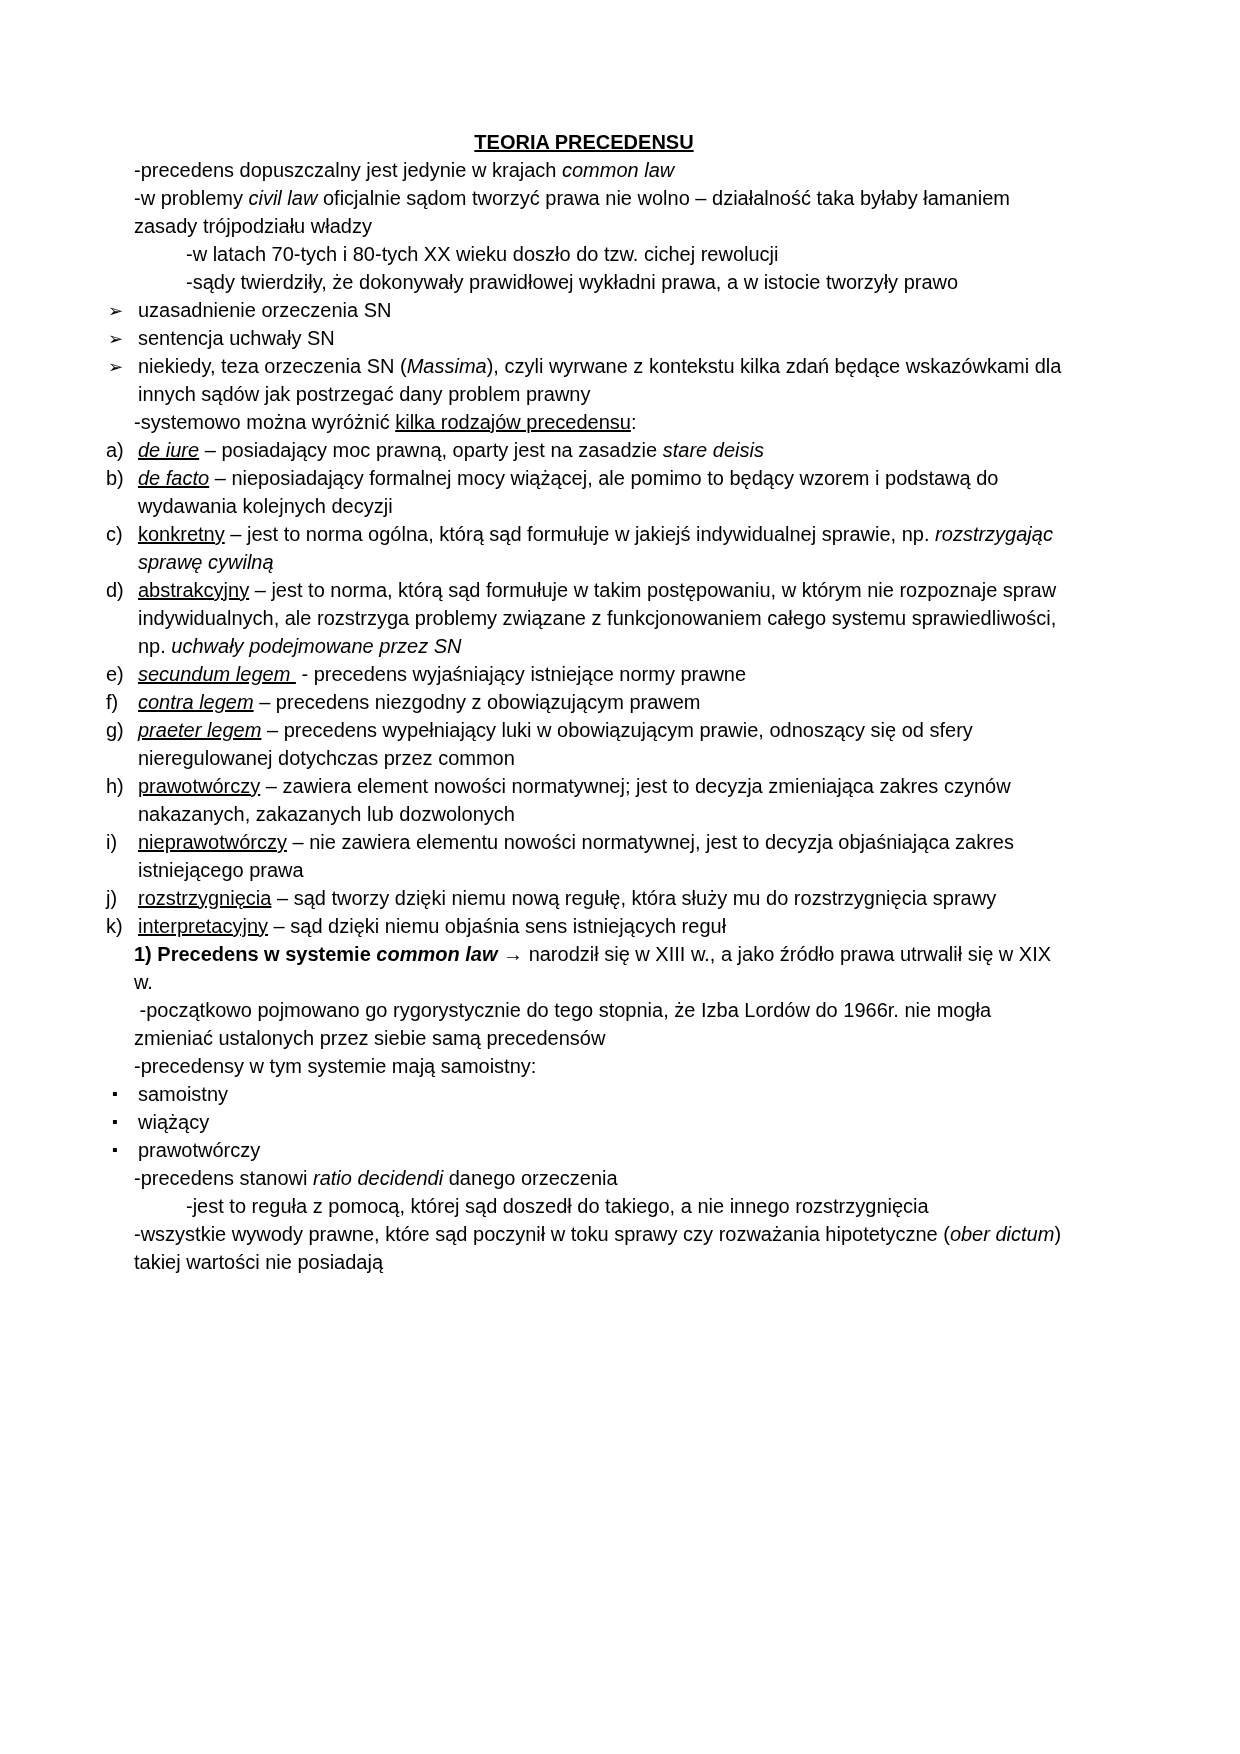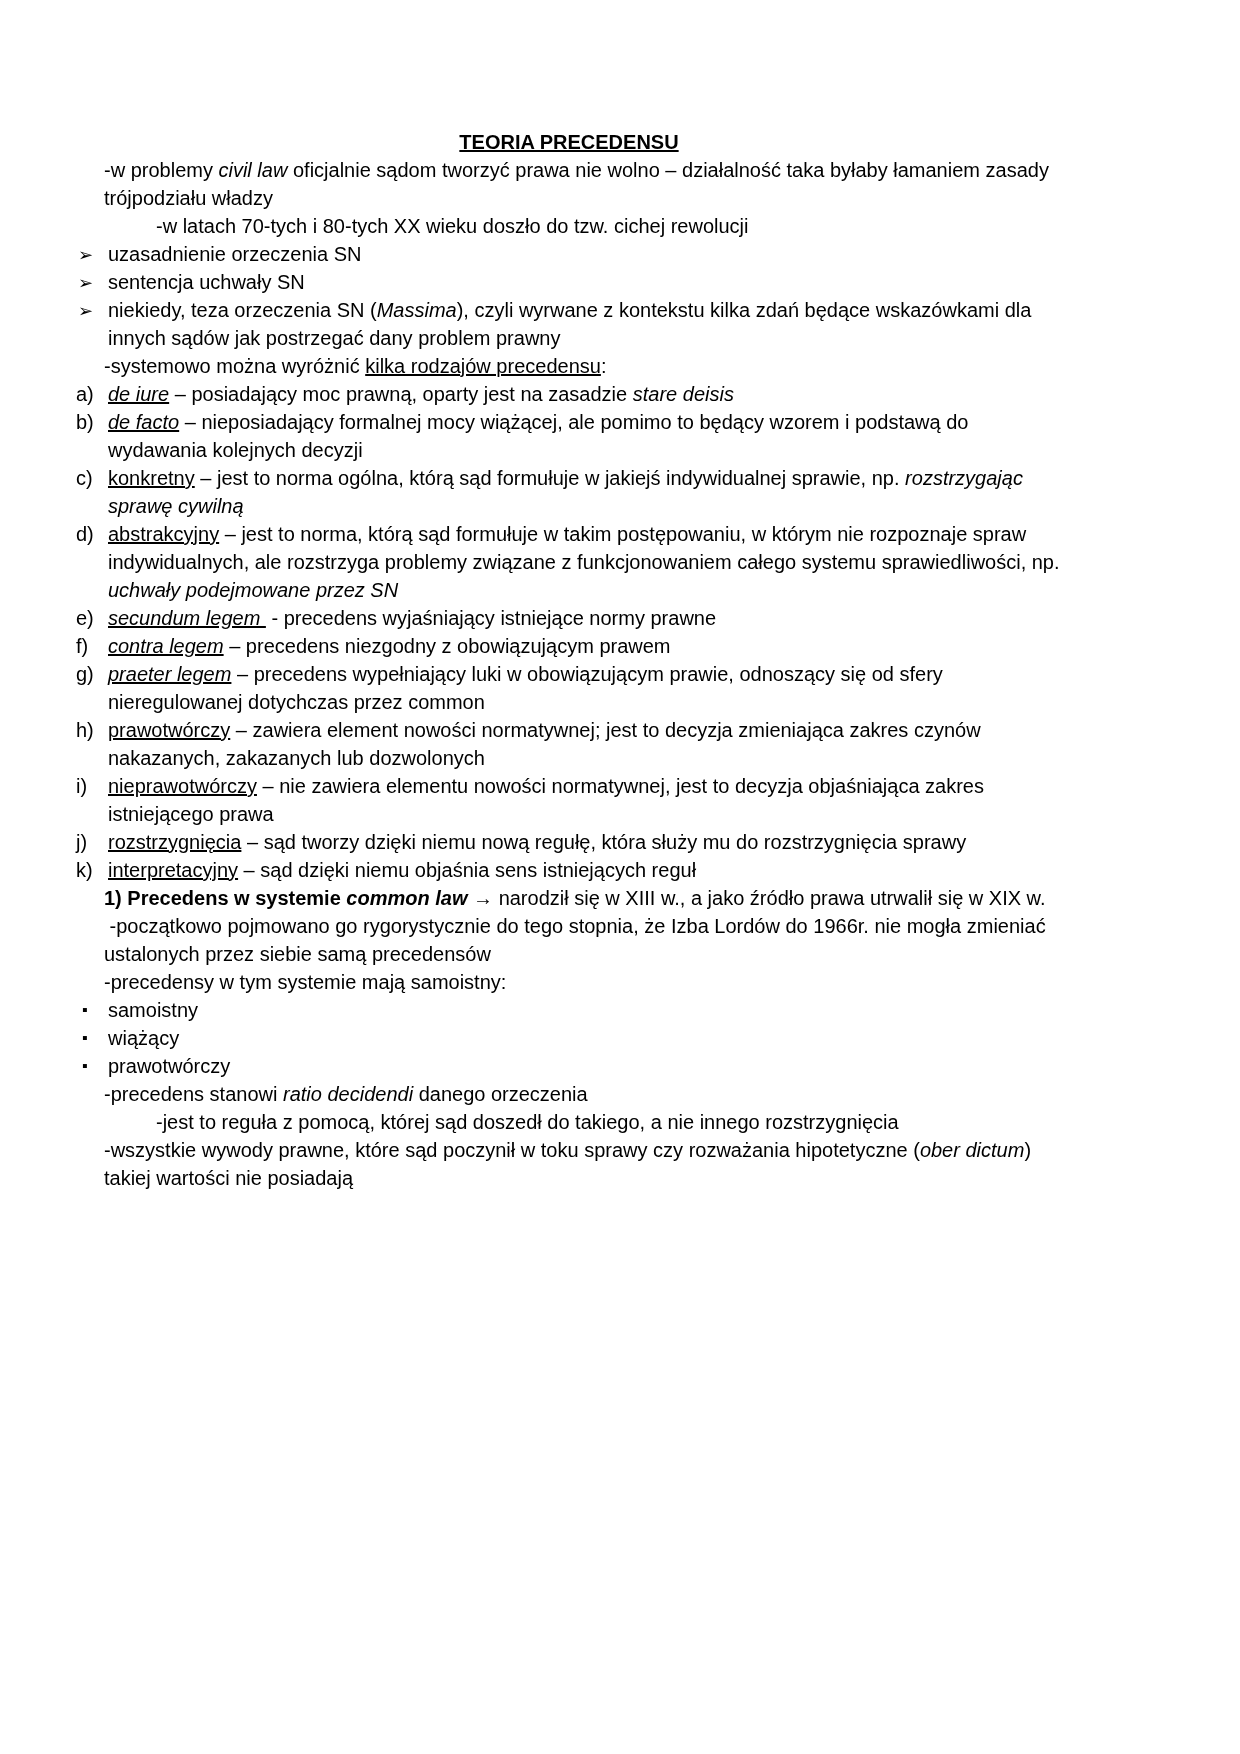--- a/index.html
+++ b/index.html
@@ -8,21 +8,21 @@
     width: 1240px;
     height: 1754px;
     font-family: "Liberation Sans", sans-serif;
     color: #000000;
     overflow: hidden;
   }
   .page {
     width: 1240px;
     min-height: 1754px;
     background: #ffffff;
-    padding: 128px 178px 40px 76px;
+    padding: 128px 178px 40px 106px;
   }
   .line {
     position: relative;
     font-size: 20px;
     line-height: 28px;
     white-space: pre-wrap;
   }
   .title {
     text-align: center;
     font-weight: bold;
@@ -42,22 +42,24 @@
   .bd { font-weight: bold; margin-top: 40px; }
   .ul { text-decoration: underline; }
 </style>
 </head>
 <body style="background: rgb(255, 255, 255); color: rgb(0, 0, 0);">
 
 <div class="page">
   <div>
     <div class="line title">TEORIA PRECEDENSU</div>
     <div id="doc-lines">
+        <div class="line p"><span>-precedens dopuszczalny jest jedynie w krajach </span><span class="it">common law</span></div>
         <div class="line p"><span>-w problemy </span><span class="it">civil law</span><span> oficjalnie sądom tworzyć prawa nie wolno – działalność taka byłaby łamaniem zasady trójpodziału władzy</span></div>
         <div class="line pi"><span>-w latach 70-tych i 80-tych XX wieku doszło do tzw. cichej rewolucji</span></div>
+        <div class="line pi"><span>-sądy twierdziły, że dokonywały prawidłowej wykładni prawa, a w istocie tworzyły prawo</span></div>
         <div class="line la"><span class="marker">➢</span><span>uzasadnienie orzeczenia SN</span></div>
         <div class="line la"><span class="marker">➢</span><span>sentencja uchwały SN</span></div>
         <div class="line la"><span class="marker">➢</span><span>niekiedy, teza orzeczenia SN (</span><span class="it">Massima</span><span>), czyli wyrwane z kontekstu kilka zdań będące wskazówkami dla innych sądów jak postrzegać dany problem prawny</span></div>
         <div class="line p"><span>-systemowo można wyróżnić </span><span class="ul">kilka rodzajów precedensu</span><span>:</span></div>
         <div class="line ll"><span class="marker">a)</span><span class="it ul">de iure</span><span> – posiadający moc prawną, oparty jest na zasadzie </span><span class="it">stare deisis</span></div>
         <div class="line ll"><span class="marker">b)</span><span class="it ul">de facto</span><span> – nieposiadający formalnej mocy wiążącej, ale pomimo to będący wzorem i podstawą do wydawania kolejnych decyzji</span></div>
         <div class="line ll"><span class="marker">c)</span><span class="ul">konkretny</span><span> – jest to norma ogólna, którą sąd formułuje w jakiejś indywidualnej sprawie, np. </span><span class="it">rozstrzygając sprawę cywilną</span></div>
         <div class="line ll"><span class="marker">d)</span><span class="ul">abstrakcyjny</span><span> – jest to norma, którą sąd formułuje w takim postępowaniu, w którym nie rozpoznaje spraw indywidualnych, ale rozstrzyga problemy związane z funkcjonowaniem całego systemu sprawiedliwości, np. </span><span class="it">uchwały podejmowane przez SN</span></div>
         <div class="line ll"><span class="marker">e)</span><span class="it ul">secundum legem </span><span> - precedens wyjaśniający istniejące normy prawne</span></div>
         <div class="line ll"><span class="marker">f)</span><span class="it ul">contra legem</span><span> – precedens niezgodny z obowiązującym prawem</span></div>

